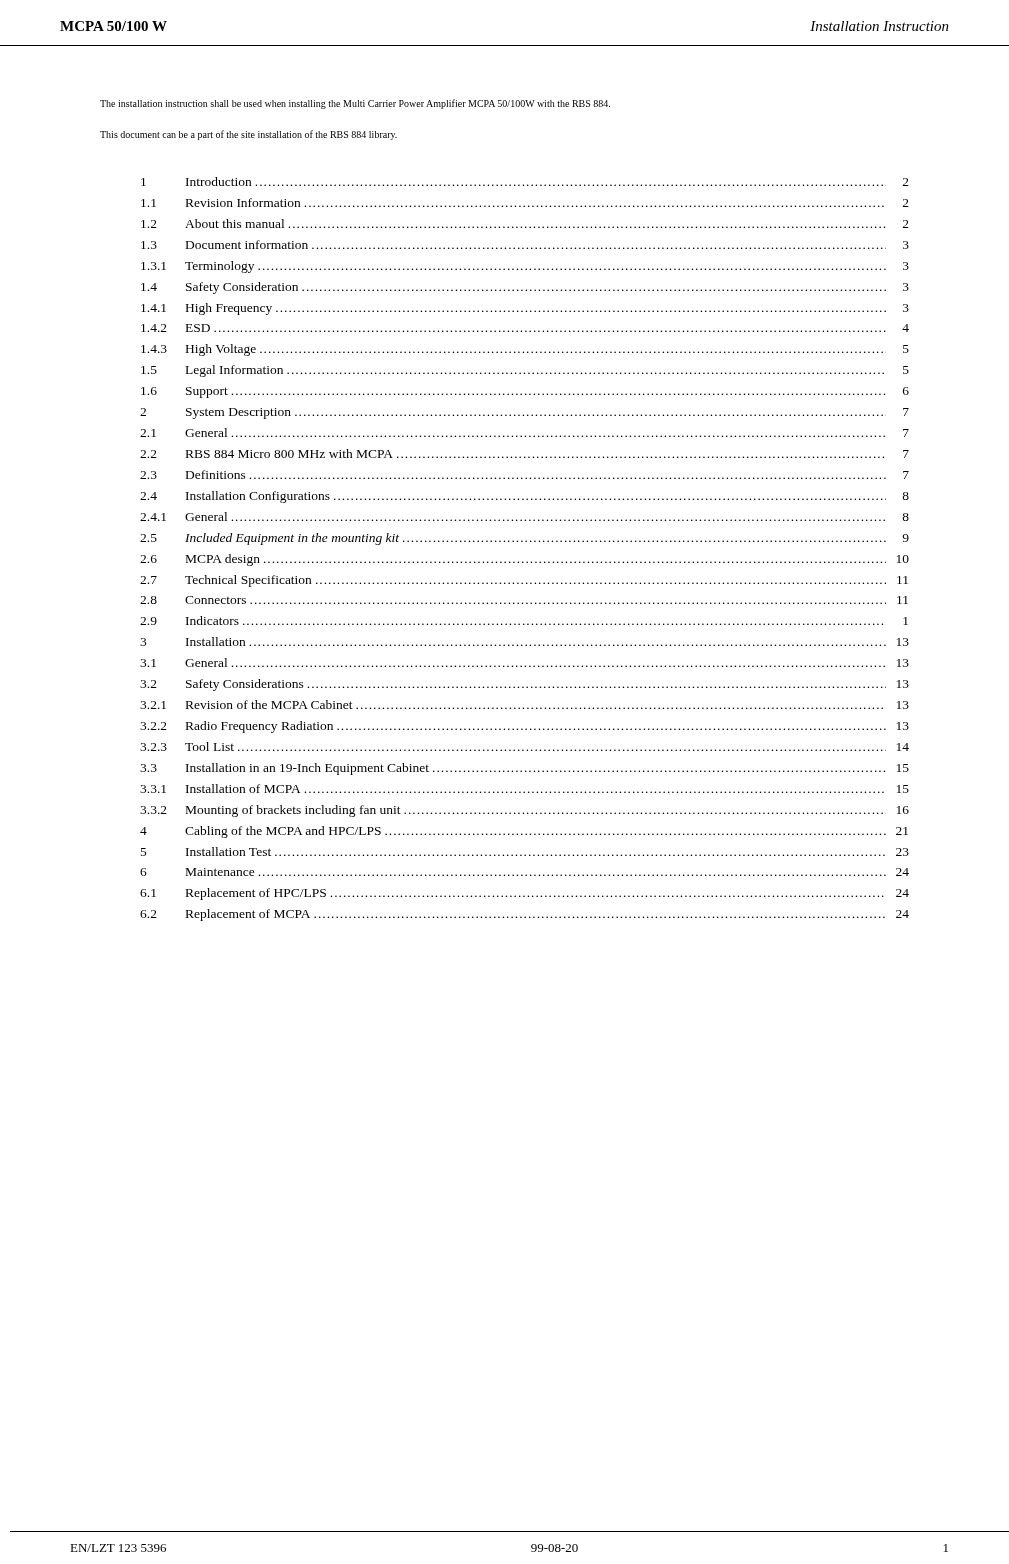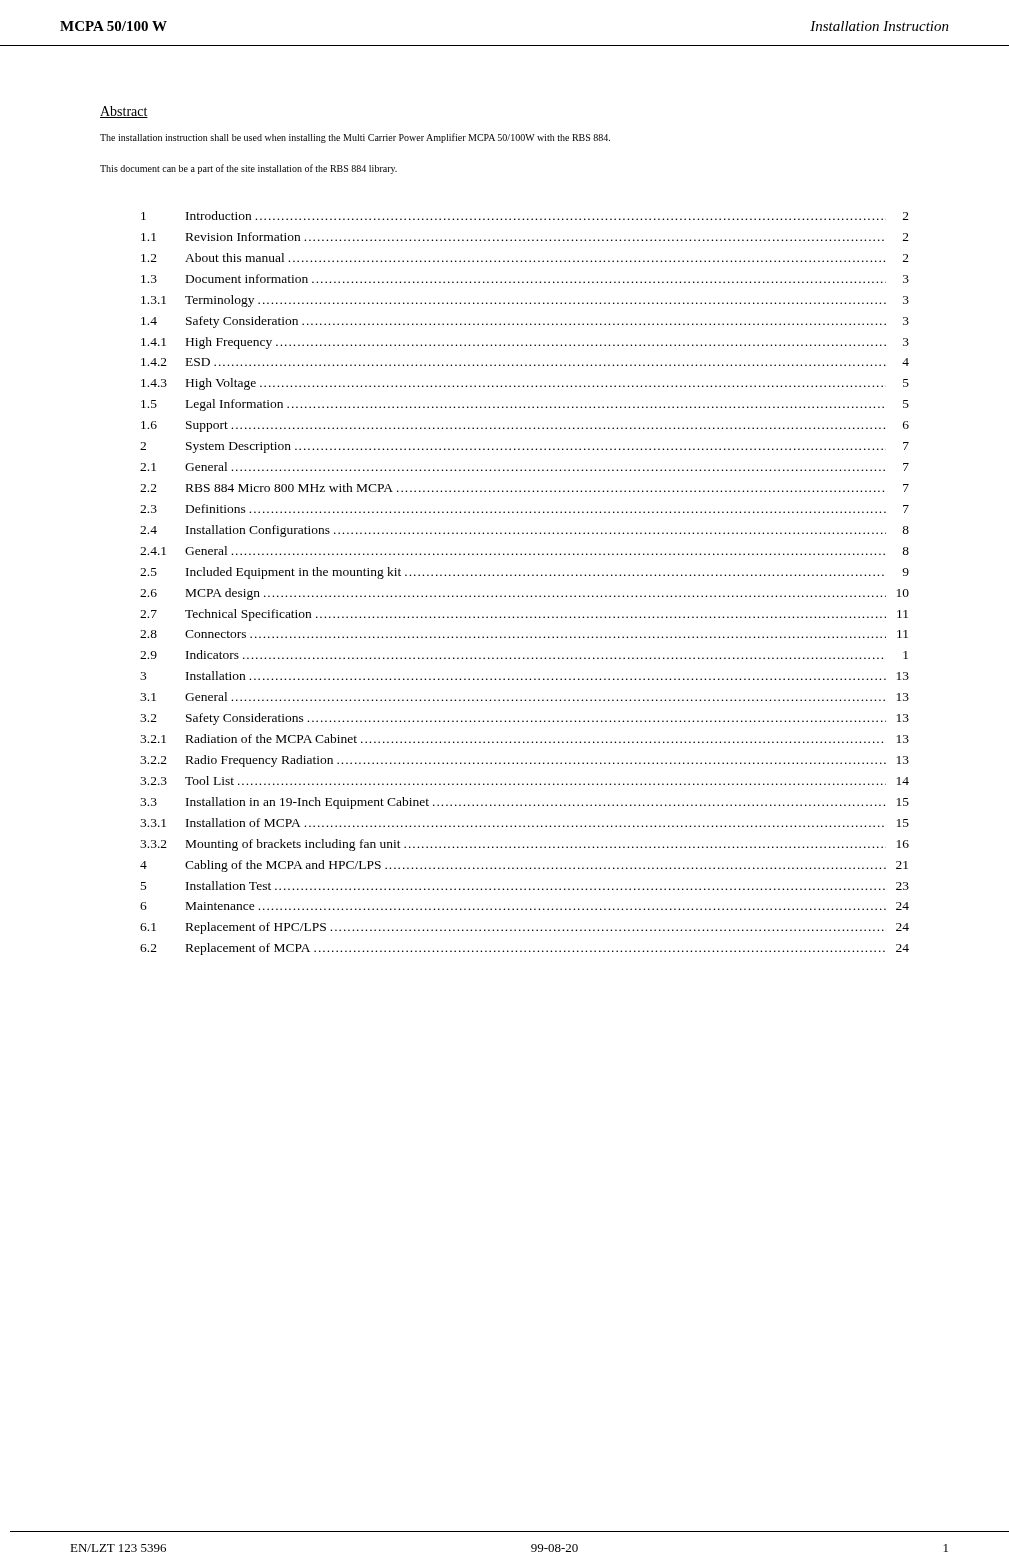--- a/index.html
+++ b/index.html
@@ -17,21 +17,21 @@
       min-height: 1564px;
       position: relative;
     }
 
     .page-header {
       display: flex;
       justify-content: space-between;
       align-items: flex-start;
       padding: 18px 60px 10px 60px;
       border-bottom: 1.5px solid #000;
-      margin-bottom: 8px;
+      margin-bottom: 0;
     }
 
     .header-left {
       font-size: 15px;
       font-weight: bold;
     }
 
     .header-right {
       font-size: 15px;
       font-style: italic;
@@ -107,21 +107,20 @@
 </head>
 <body>
 
 <div class="page-header">
   <span class="header-left">MCPA 50/100 W</span>
   <span class="header-right">Installation Instruction</span>
 </div>
 
 <div class="page-content">
 
-  <div class="section-heading abstract-heading">Abstract</div>
   <p class="paragraph">The installation instruction shall be used when installing the Multi Carrier Power Amplifier MCPA 50/100W with the RBS 884.</p>
 
   <p class="paragraph">This document can be a part of the site installation of the RBS 884 library.</p>
 
 
   <div class="toc-container" id="toc-container">
   <div class="toc-row">
         <span class="toc-number">1</span>
         <span style="white-space: nowrap;">Introduction</span>
         <span class="dots-fill"> ........................................................................................................................................................................................................................................</span>
@@ -218,21 +217,21 @@
         <span class="toc-page">8</span>
       </div>
       <div class="toc-row">
         <span class="toc-number">2.4.1</span>
         <span style="white-space: nowrap;">General</span>
         <span class="dots-fill"> ........................................................................................................................................................................................................................................</span>
         <span class="toc-page">8</span>
       </div>
       <div class="toc-row">
         <span class="toc-number">2.5</span>
-        <span style="white-space: nowrap;">Included Equipment in the mounting kit</span>
+        <span style="white-space: nowrap; font-style: italic;">Included Equipment in the mounting kit</span>
         <span class="dots-fill"> ........................................................................................................................................................................................................................................</span>
         <span class="toc-page">9</span>
       </div>
       <div class="toc-row">
         <span class="toc-number">2.6</span>
         <span style="white-space: nowrap;">MCPA design</span>
         <span class="dots-fill"> ........................................................................................................................................................................................................................................</span>
         <span class="toc-page">10</span>
       </div>
       <div class="toc-row">
@@ -266,21 +265,21 @@
         <span class="toc-page">13</span>
       </div>
       <div class="toc-row">
         <span class="toc-number">3.2</span>
         <span style="white-space: nowrap;">Safety Considerations</span>
         <span class="dots-fill"> ........................................................................................................................................................................................................................................</span>
         <span class="toc-page">13</span>
       </div>
       <div class="toc-row">
         <span class="toc-number">3.2.1</span>
-        <span style="white-space: nowrap;">Radiation of the MCPA Cabinet</span>
+        <span style="white-space: nowrap;">Revision of the MCPA Cabinet</span>
         <span class="dots-fill"> ........................................................................................................................................................................................................................................</span>
         <span class="toc-page">13</span>
       </div>
       <div class="toc-row">
         <span class="toc-number">3.2.2</span>
         <span style="white-space: nowrap;">Radio Frequency Radiation</span>
         <span class="dots-fill"> ........................................................................................................................................................................................................................................</span>
         <span class="toc-page">13</span>
       </div>
       <div class="toc-row">

